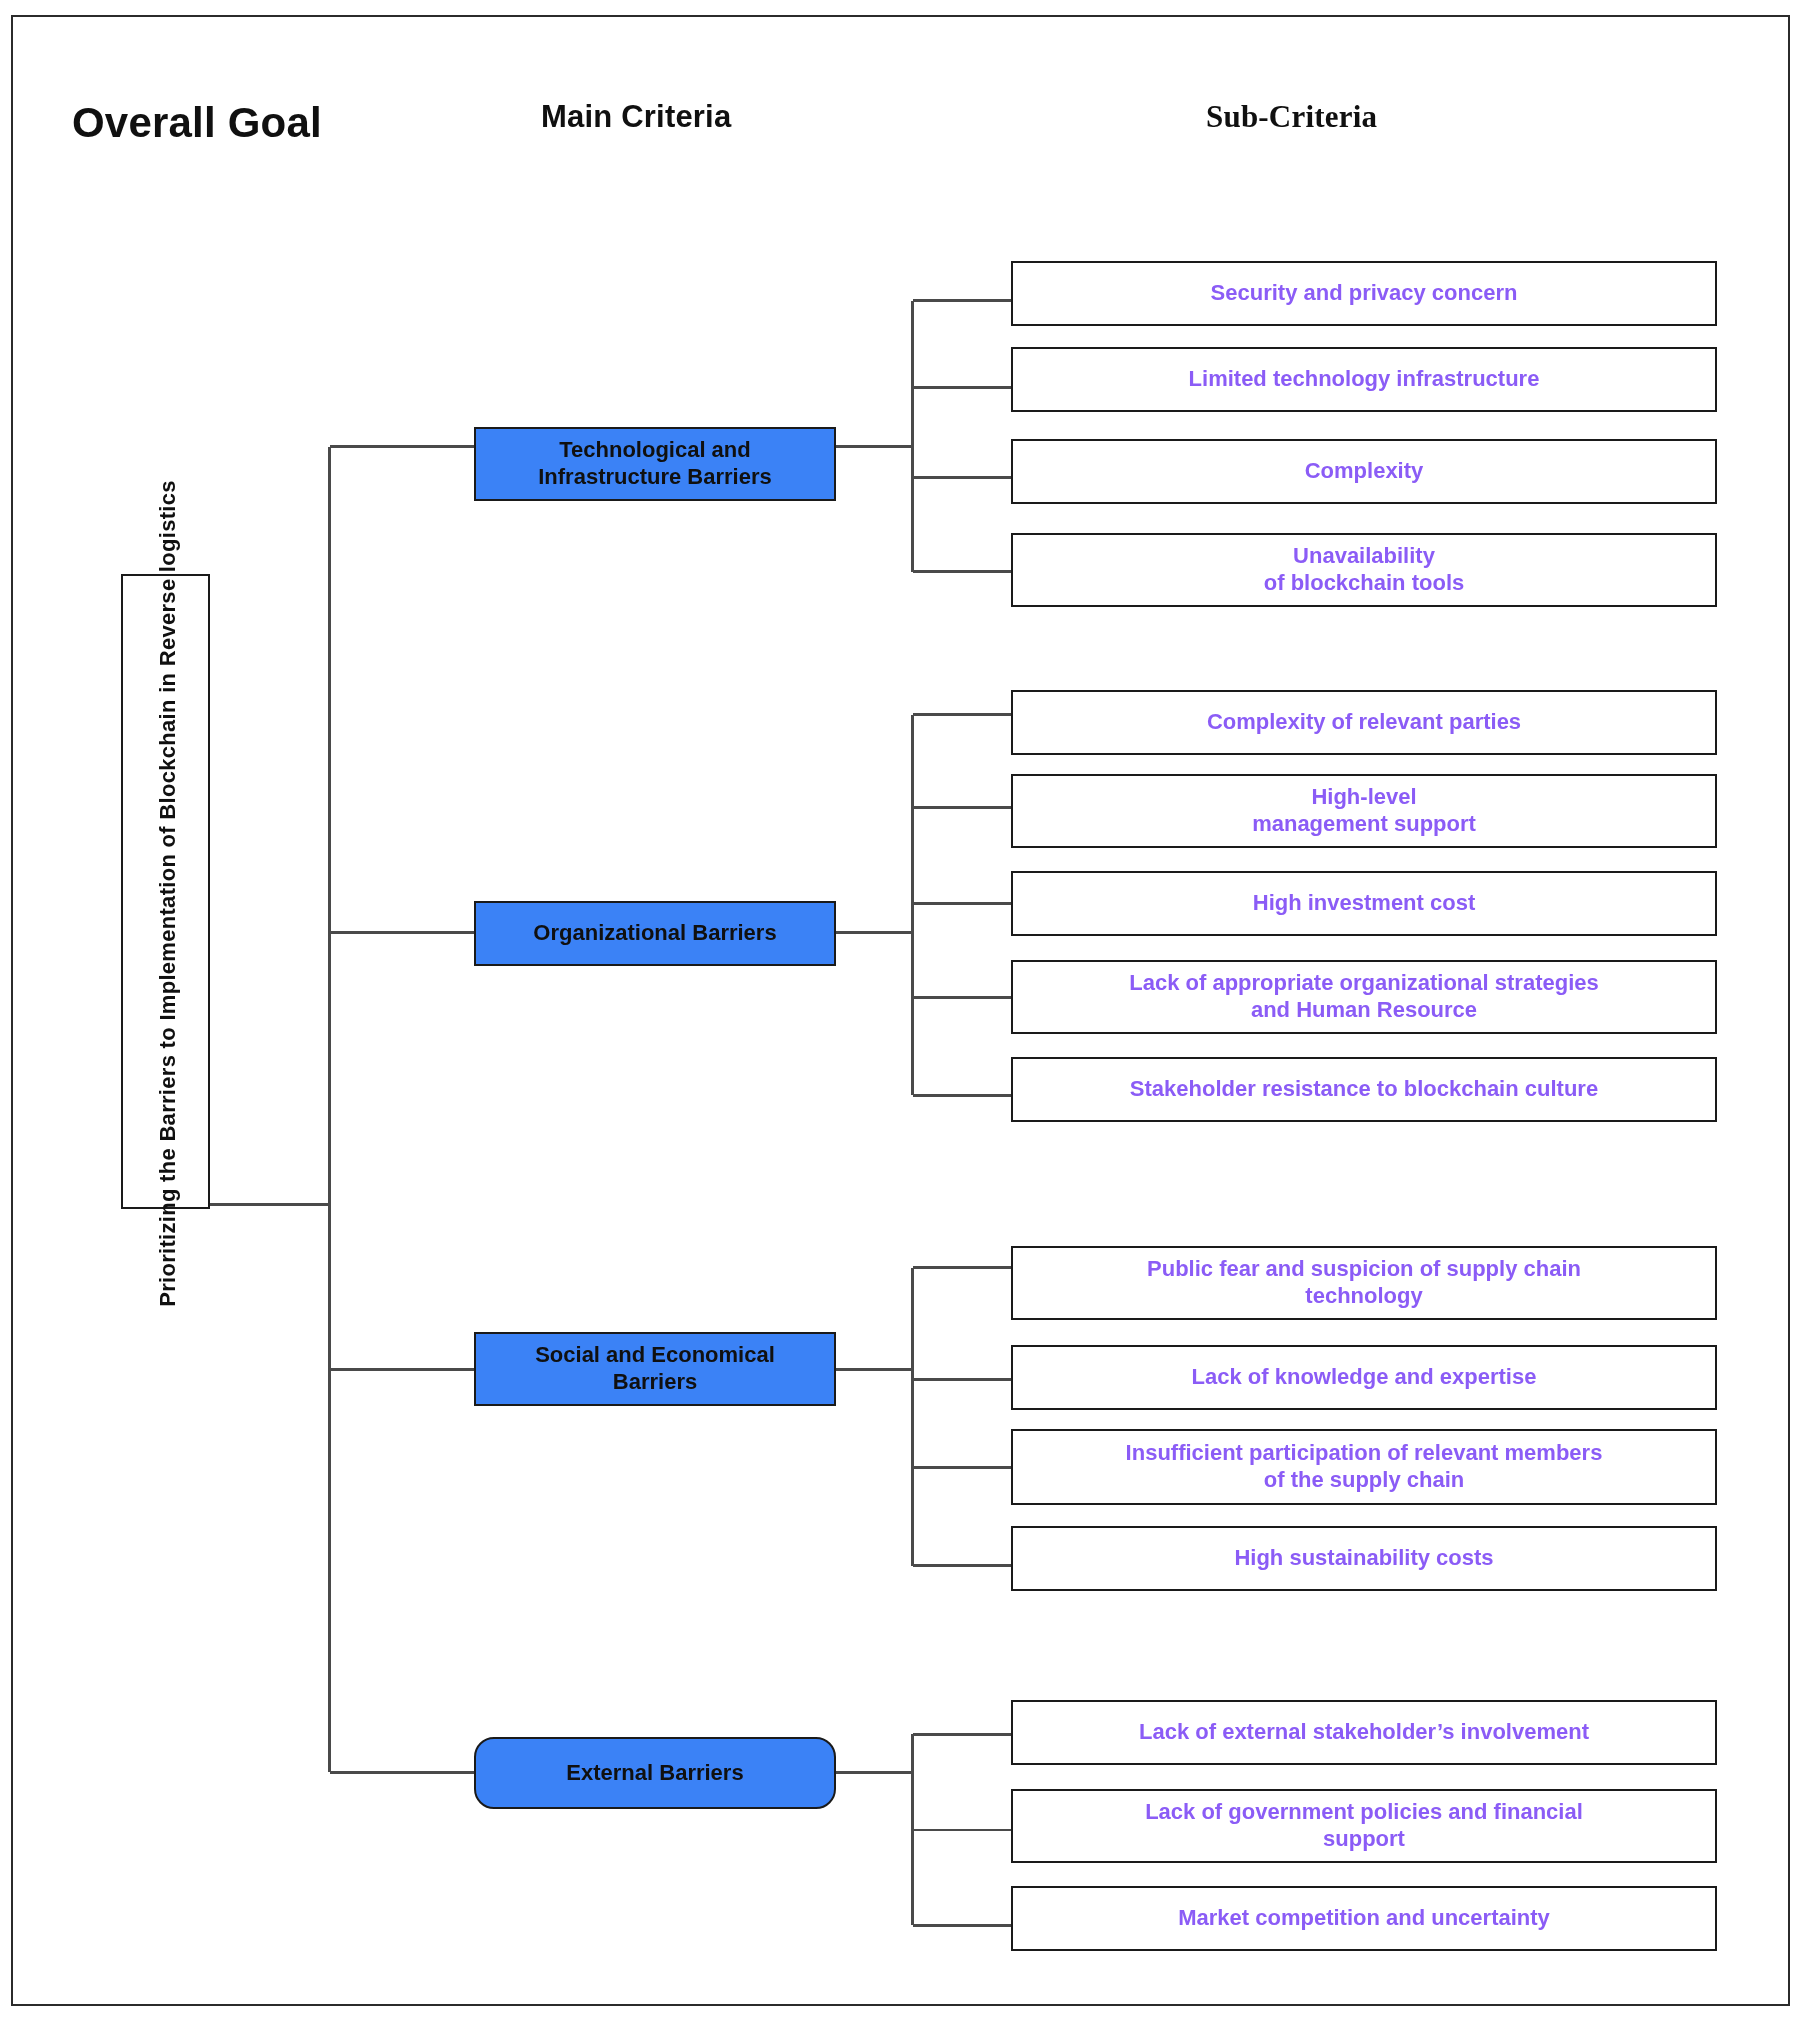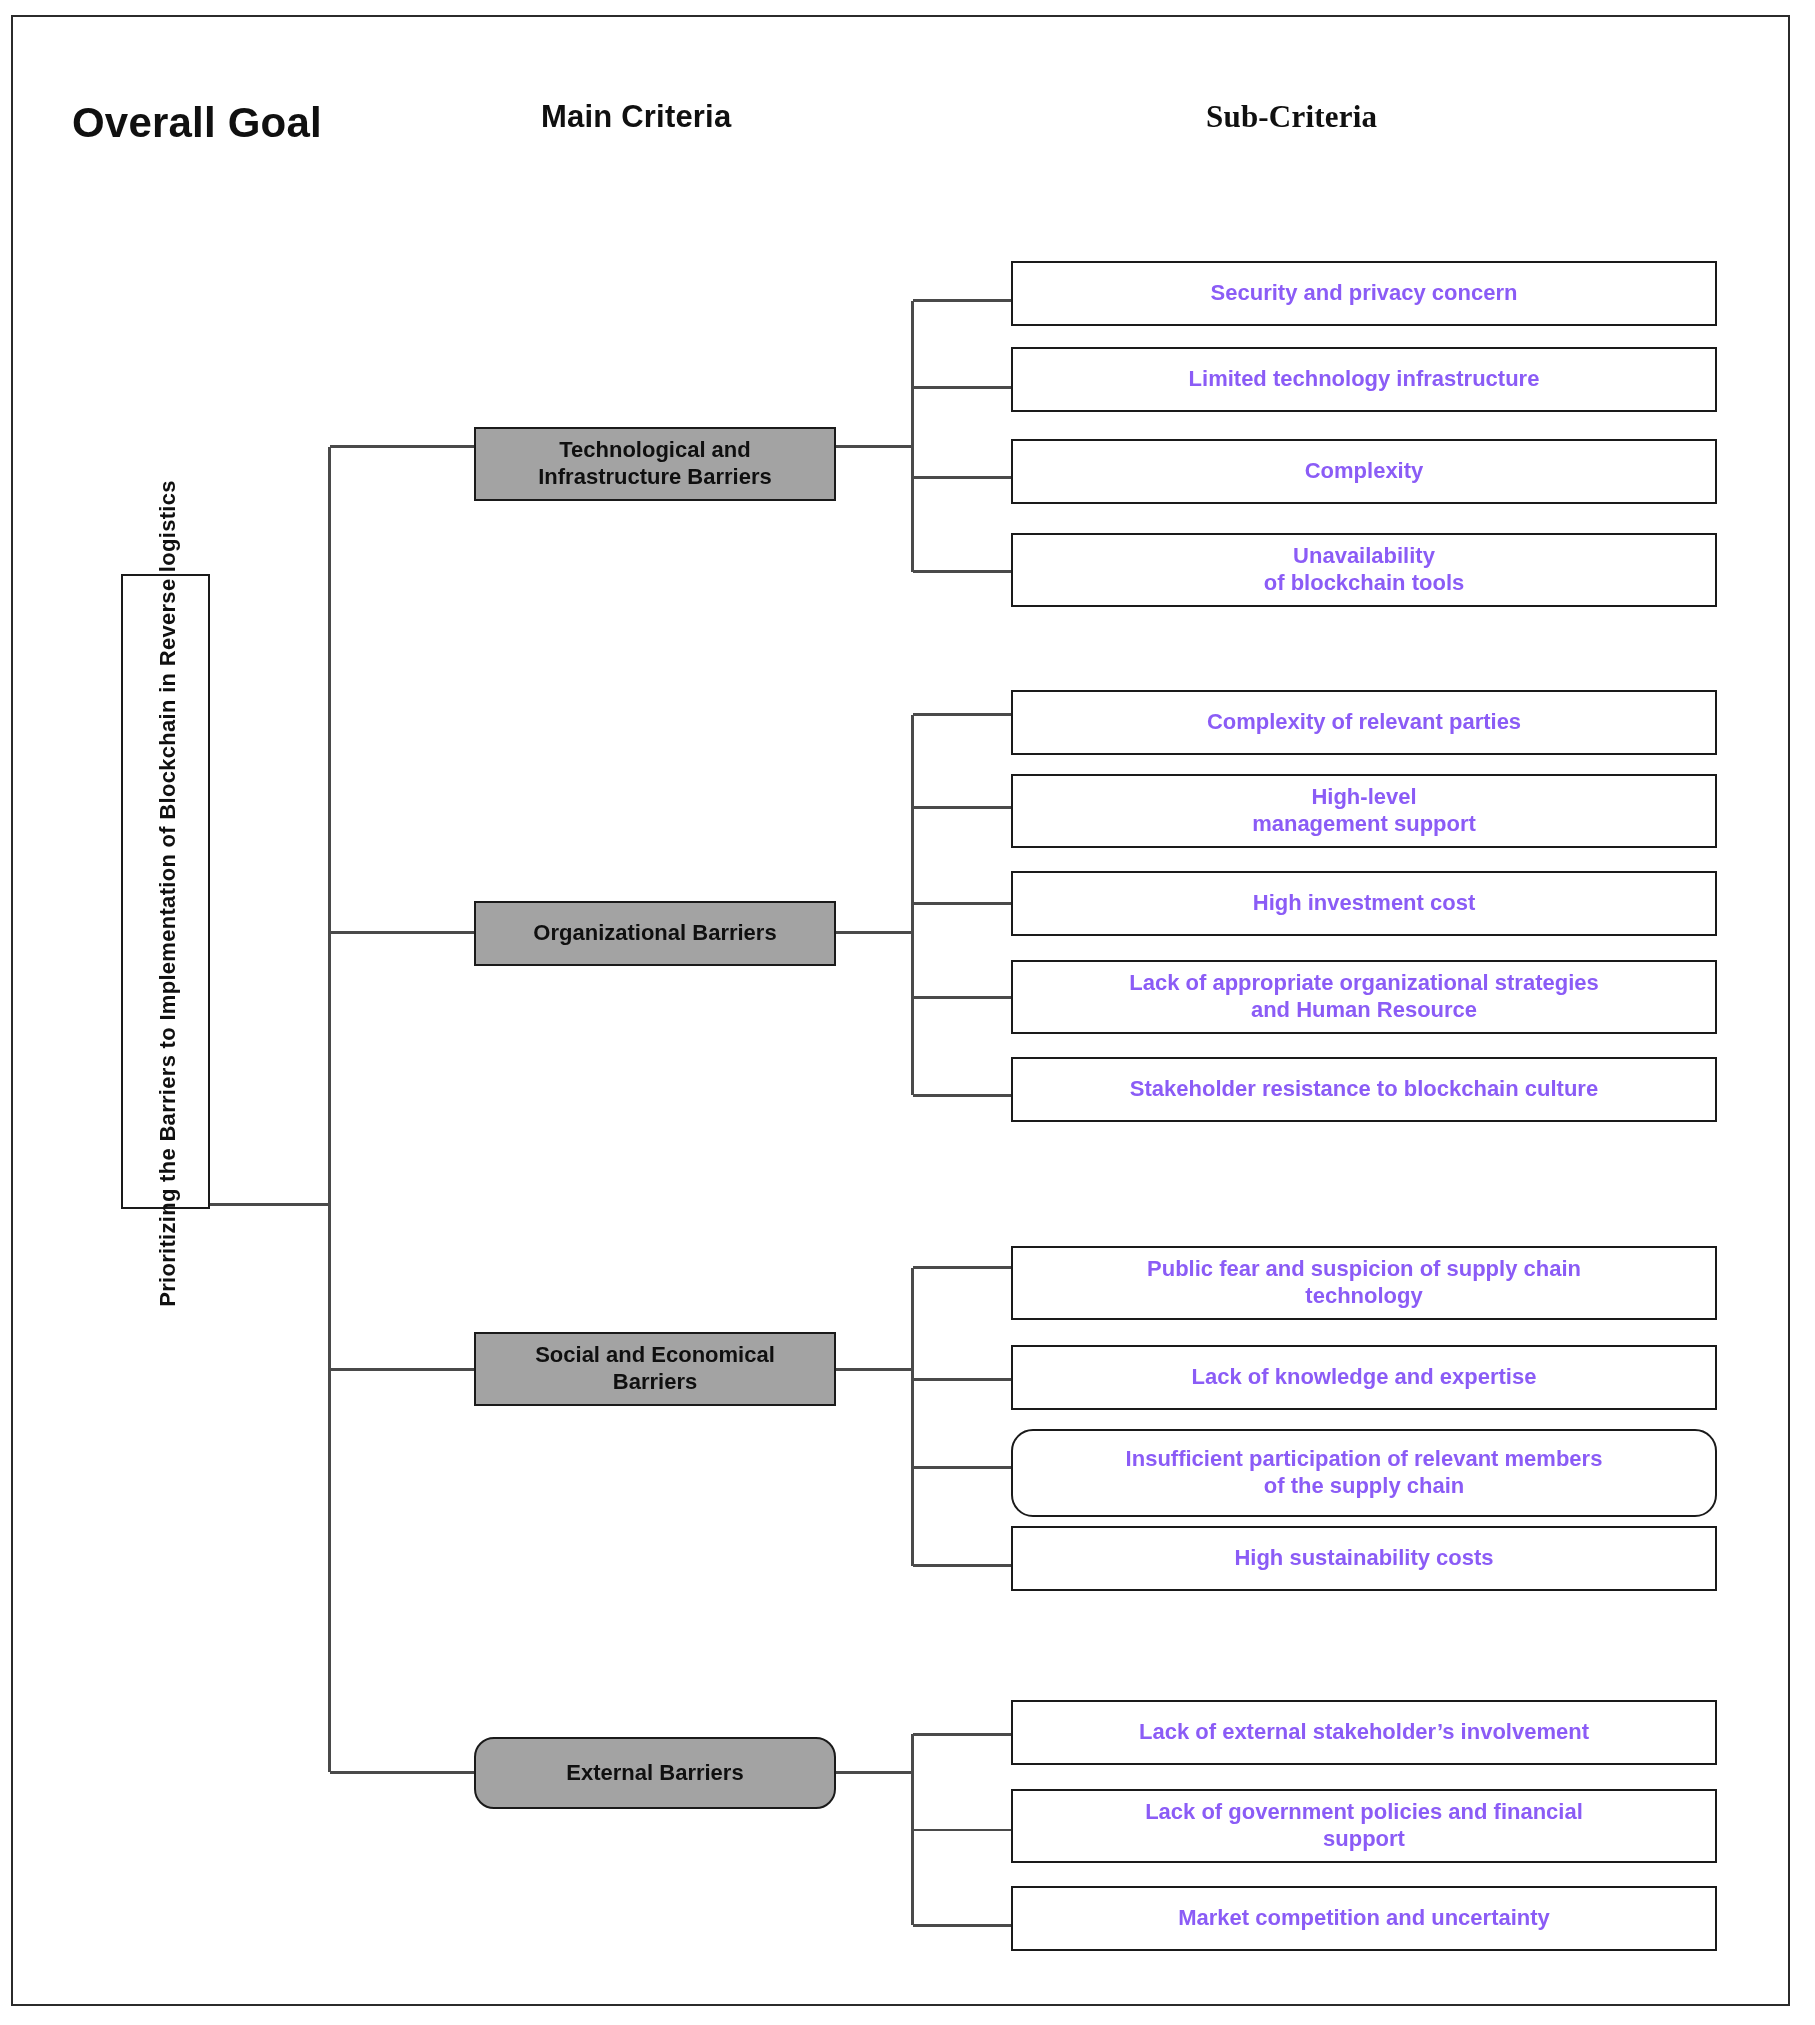--- a/index.html
+++ b/index.html
@@ -71,21 +71,21 @@
     letter-spacing: 0.3px;
   }
 
   
   .main-box {
     position: absolute;
     left: 474px;
     width: 362px;
     border: 2.5px solid #1a1a1a;
     box-sizing: border-box;
-    background: #a3a3a3;
+    background: #3b82f6;
     display: flex;
     align-items: center;
     justify-content: center;
     text-align: center;
     font-size: 22px;
     font-weight: bold;
     color: #101010;
     line-height: 1.22;
     padding: 3px 5px;
   }
@@ -186,19 +186,19 @@
   <div class="sub-box" id="sub-1" style="top: 347px; height: 65px;">Limited technology infrastructure</div>
   <div class="sub-box" id="sub-2" style="top: 439px; height: 65px;">Complexity</div>
   <div class="sub-box" id="sub-3" style="top: 533px; height: 74px;">Unavailability<br>of blockchain tools</div>
   <div class="sub-box" id="sub-4" style="top: 690px; height: 65px;">Complexity of relevant parties</div>
   <div class="sub-box" id="sub-5" style="top: 774px; height: 74px;">High-level<br>management support</div>
   <div class="sub-box" id="sub-6" style="top: 871px; height: 65px;">High investment cost</div>
   <div class="sub-box" id="sub-7" style="top: 960px; height: 74px;">Lack of appropriate organizational strategies<br>and Human Resource</div>
   <div class="sub-box" id="sub-8" style="top: 1057px; height: 65px;">Stakeholder resistance to blockchain culture</div>
   <div class="sub-box" id="sub-9" style="top: 1246px; height: 74px;">Public fear and suspicion of supply chain<br>technology</div>
   <div class="sub-box" id="sub-10" style="top: 1345px; height: 65px;">Lack of knowledge and expertise</div>
-  <div class="sub-box" id="sub-11" style="top: 1429px; height: 88px; border-radius: 22px;">Insufficient participation of relevant members<br>of the supply chain</div>
+  <div class="sub-box" id="sub-11" style="top: 1429px; height: 76px;">Insufficient participation of relevant members<br>of the supply chain</div>
   <div class="sub-box" id="sub-12" style="top: 1526px; height: 65px;">High sustainability costs</div>
   <div class="sub-box" id="sub-13" style="top: 1700px; height: 65px;">Lack of external stakeholder’s involvement</div>
   <div class="sub-box" id="sub-14" style="top: 1789px; height: 74px;">Lack of government policies and financial<br>support</div>
   <div class="sub-box" id="sub-15" style="top: 1886px; height: 65px;">Market competition and uncertainty</div>
 </div>
 
 
 </body></html>

